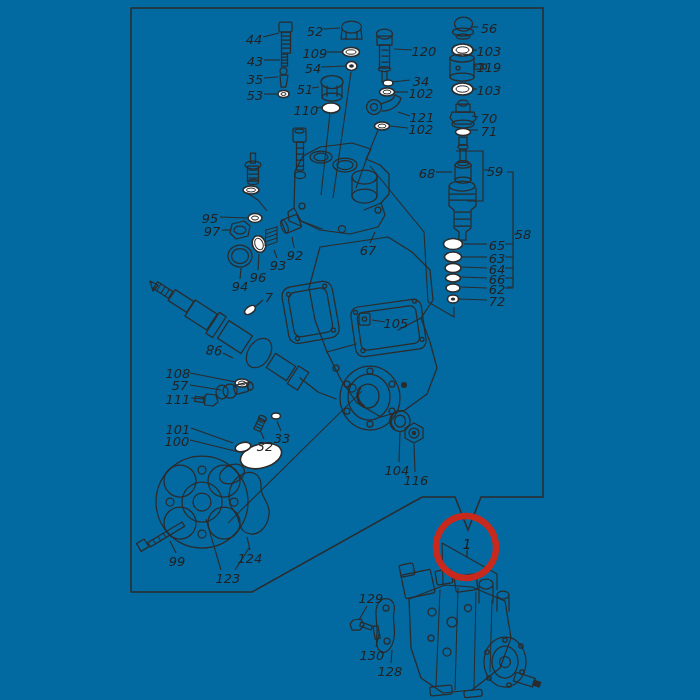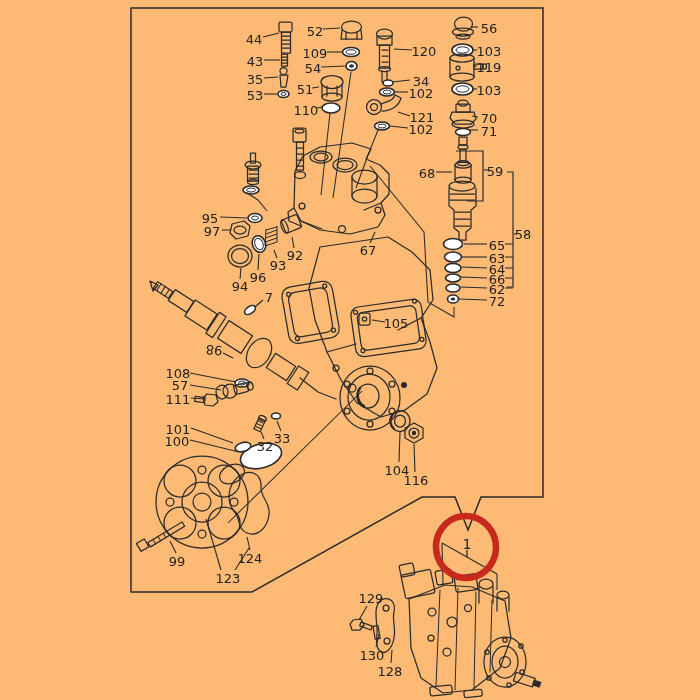--- a/index.html
+++ b/index.html
@@ -1,16 +1,16 @@
 <!DOCTYPE html>
 <html><head>
 <meta charset="utf-8">
 <style>
   html,body{margin:0;padding:0;background:#ffffff;}
-  #stage{position:relative;width:700px;height:700px;background:#fdba74;overflow:hidden;}
+  #stage{position:relative;width:700px;height:700px;background:#0369a1;overflow:hidden;font-style:italic;}
   svg{display:block}
   .lbl{font-family:"DejaVu Sans",sans-serif;font-size:13px;fill:#222222;}
   .lbl1{font-family:"DejaVu Sans",sans-serif;font-size:13.5px;fill:#1a1a1a;}
   .ink{stroke:#2b2b2b;fill:none;stroke-width:1.25;stroke-linecap:round;stroke-linejoin:round;}
   .ring{stroke:#2b2b2b;fill:#ffffff;stroke-width:1.6;}
   .thin{stroke:#2b2b2b;fill:none;stroke-width:1;}
   .solid{fill:#2b2b2b;stroke:none;}
 </style>
 </head>
 <body>

